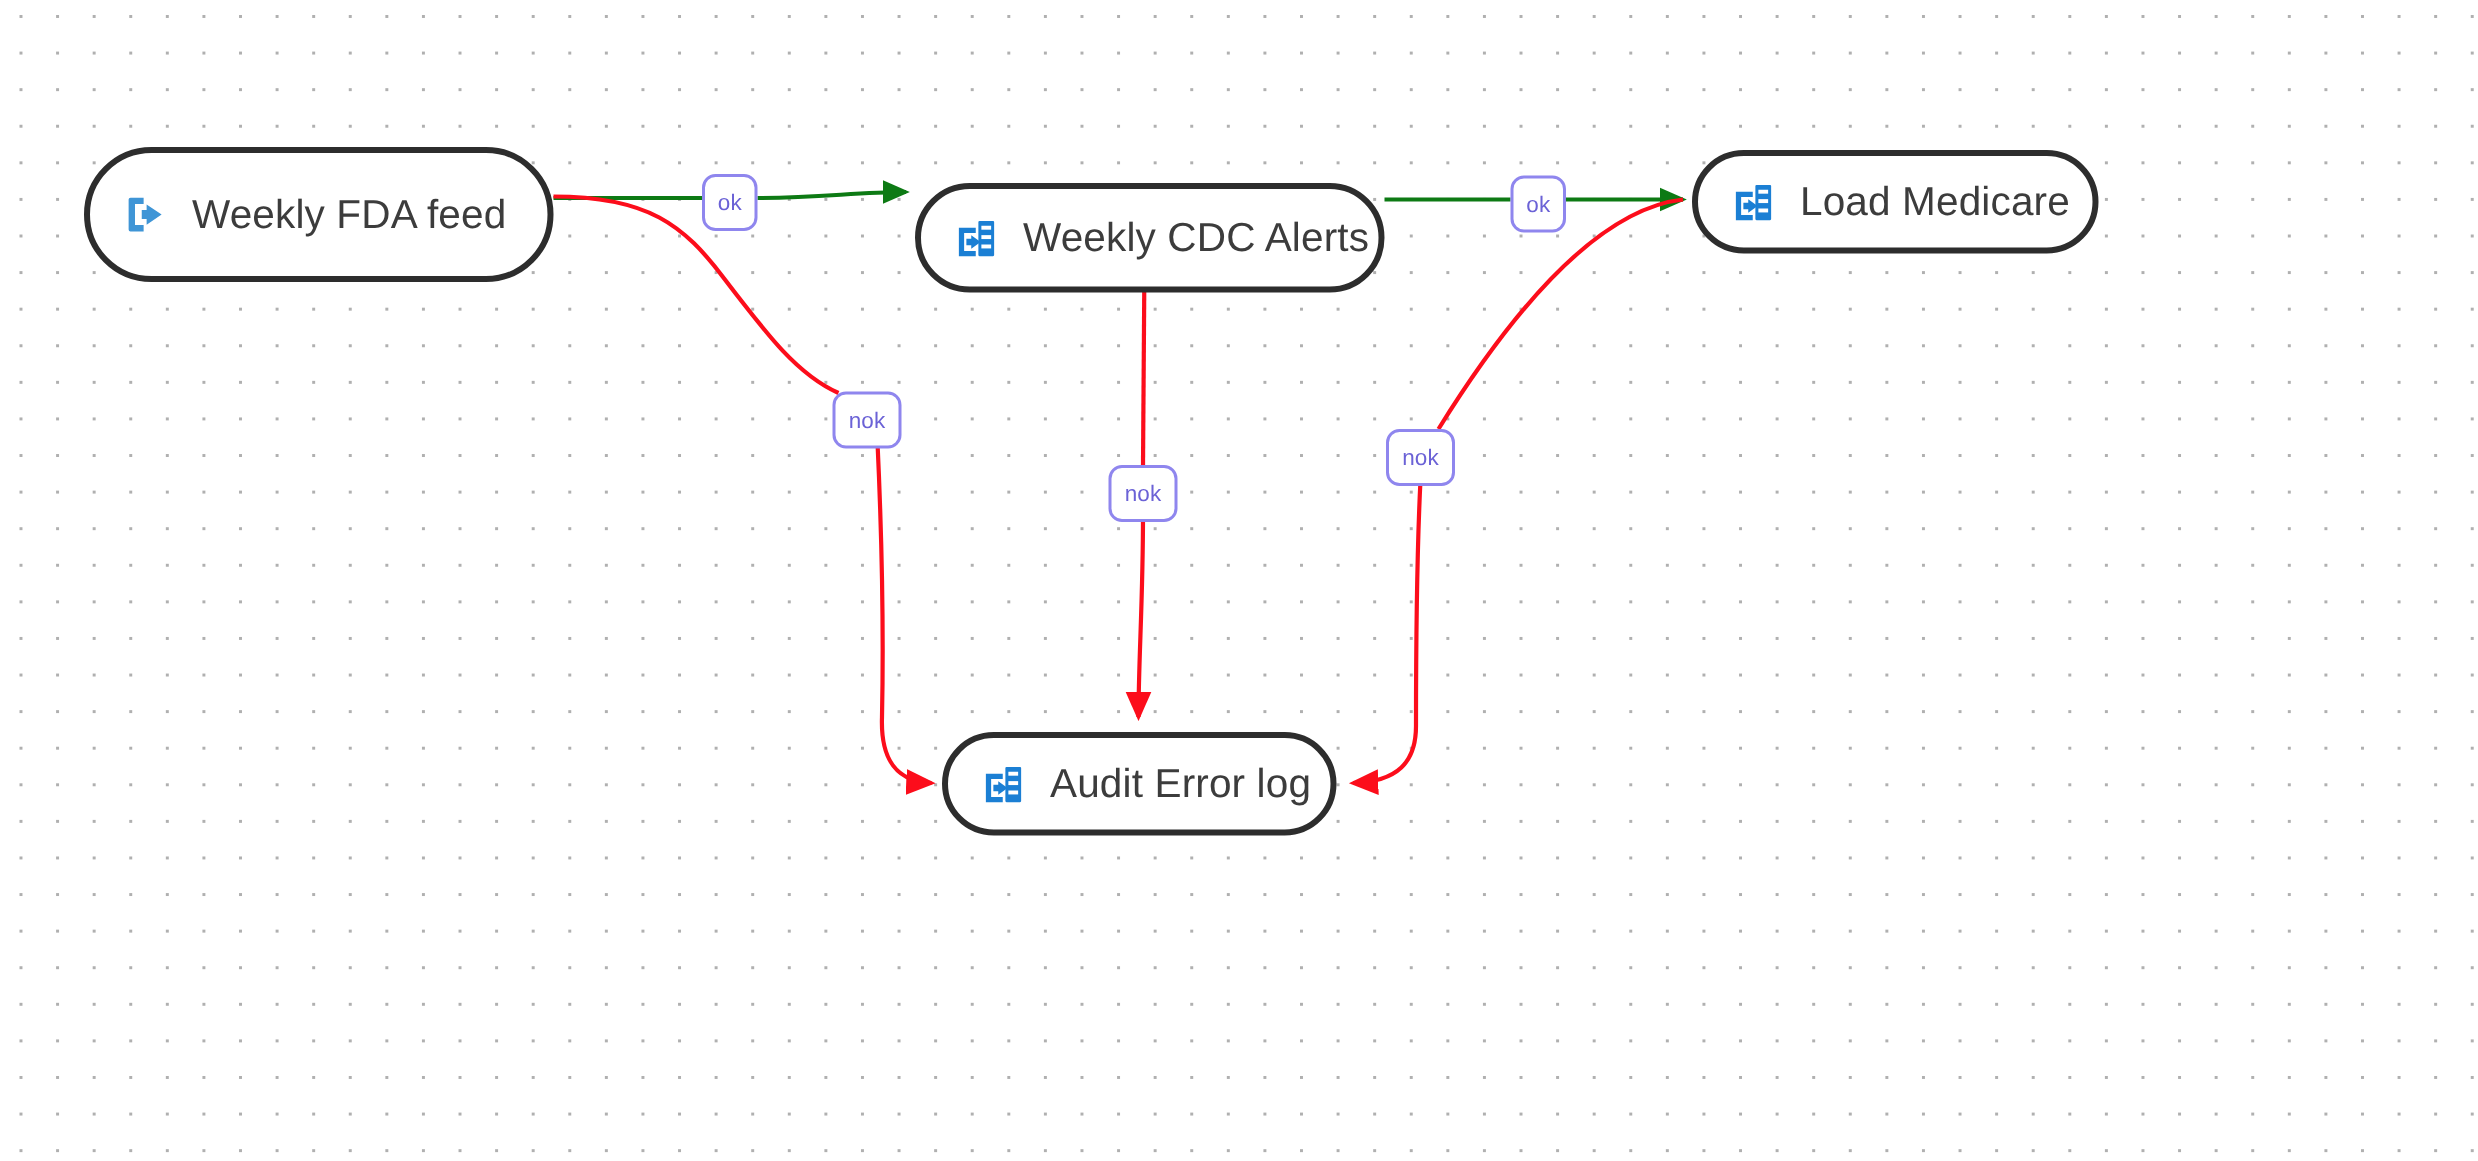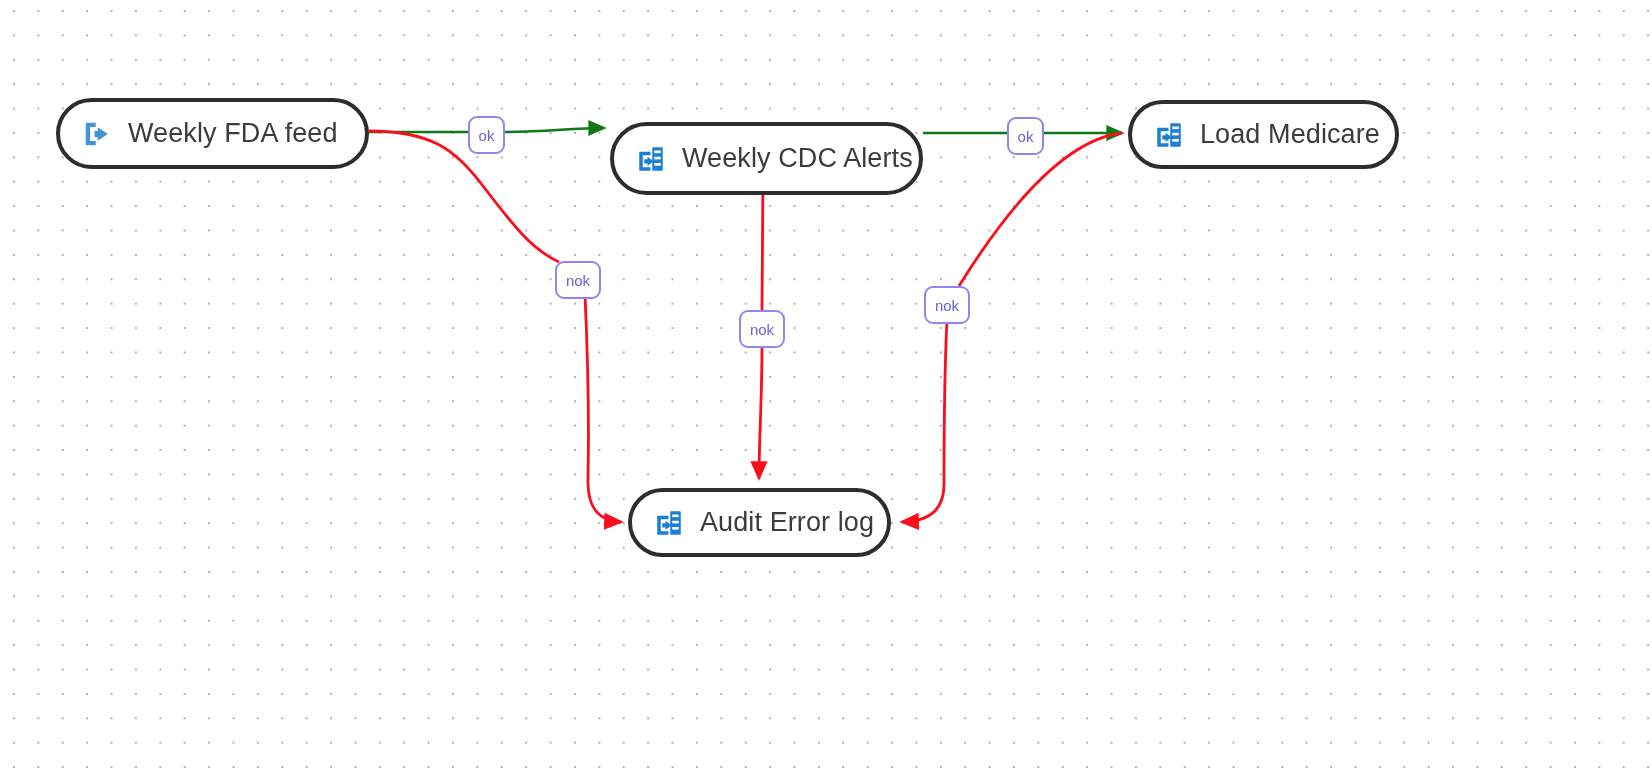--- a/index.html
+++ b/index.html
@@ -53,21 +53,21 @@
     display: block;
   }
   .node .node-label {
     font-size: 27px;
     line-height: 1;
     color: #3c3c3c;
     white-space: nowrap;
     letter-spacing: 0.1px;
   }
 
-  #node-fda      { left: 56px;   top: 98px;  width: 313px; height: 71px; }
+  #node-fda      { left: 56px;   top: 98px;  width: 313px; height: 90px; }
   #node-cdc      { left: 610px;  top: 98px;  width: 313px; height: 73px; margin-top: 24px; }
   #node-medicare { left: 1128px; top: 100px; width: 271px; height: 69px; }
   #node-audit    { left: 628px;  top: 488px; width: 263px; height: 69px; }
 
   
   .edge-badge {
     position: absolute;
     box-sizing: border-box;
     display: flex;
     align-items: center;

